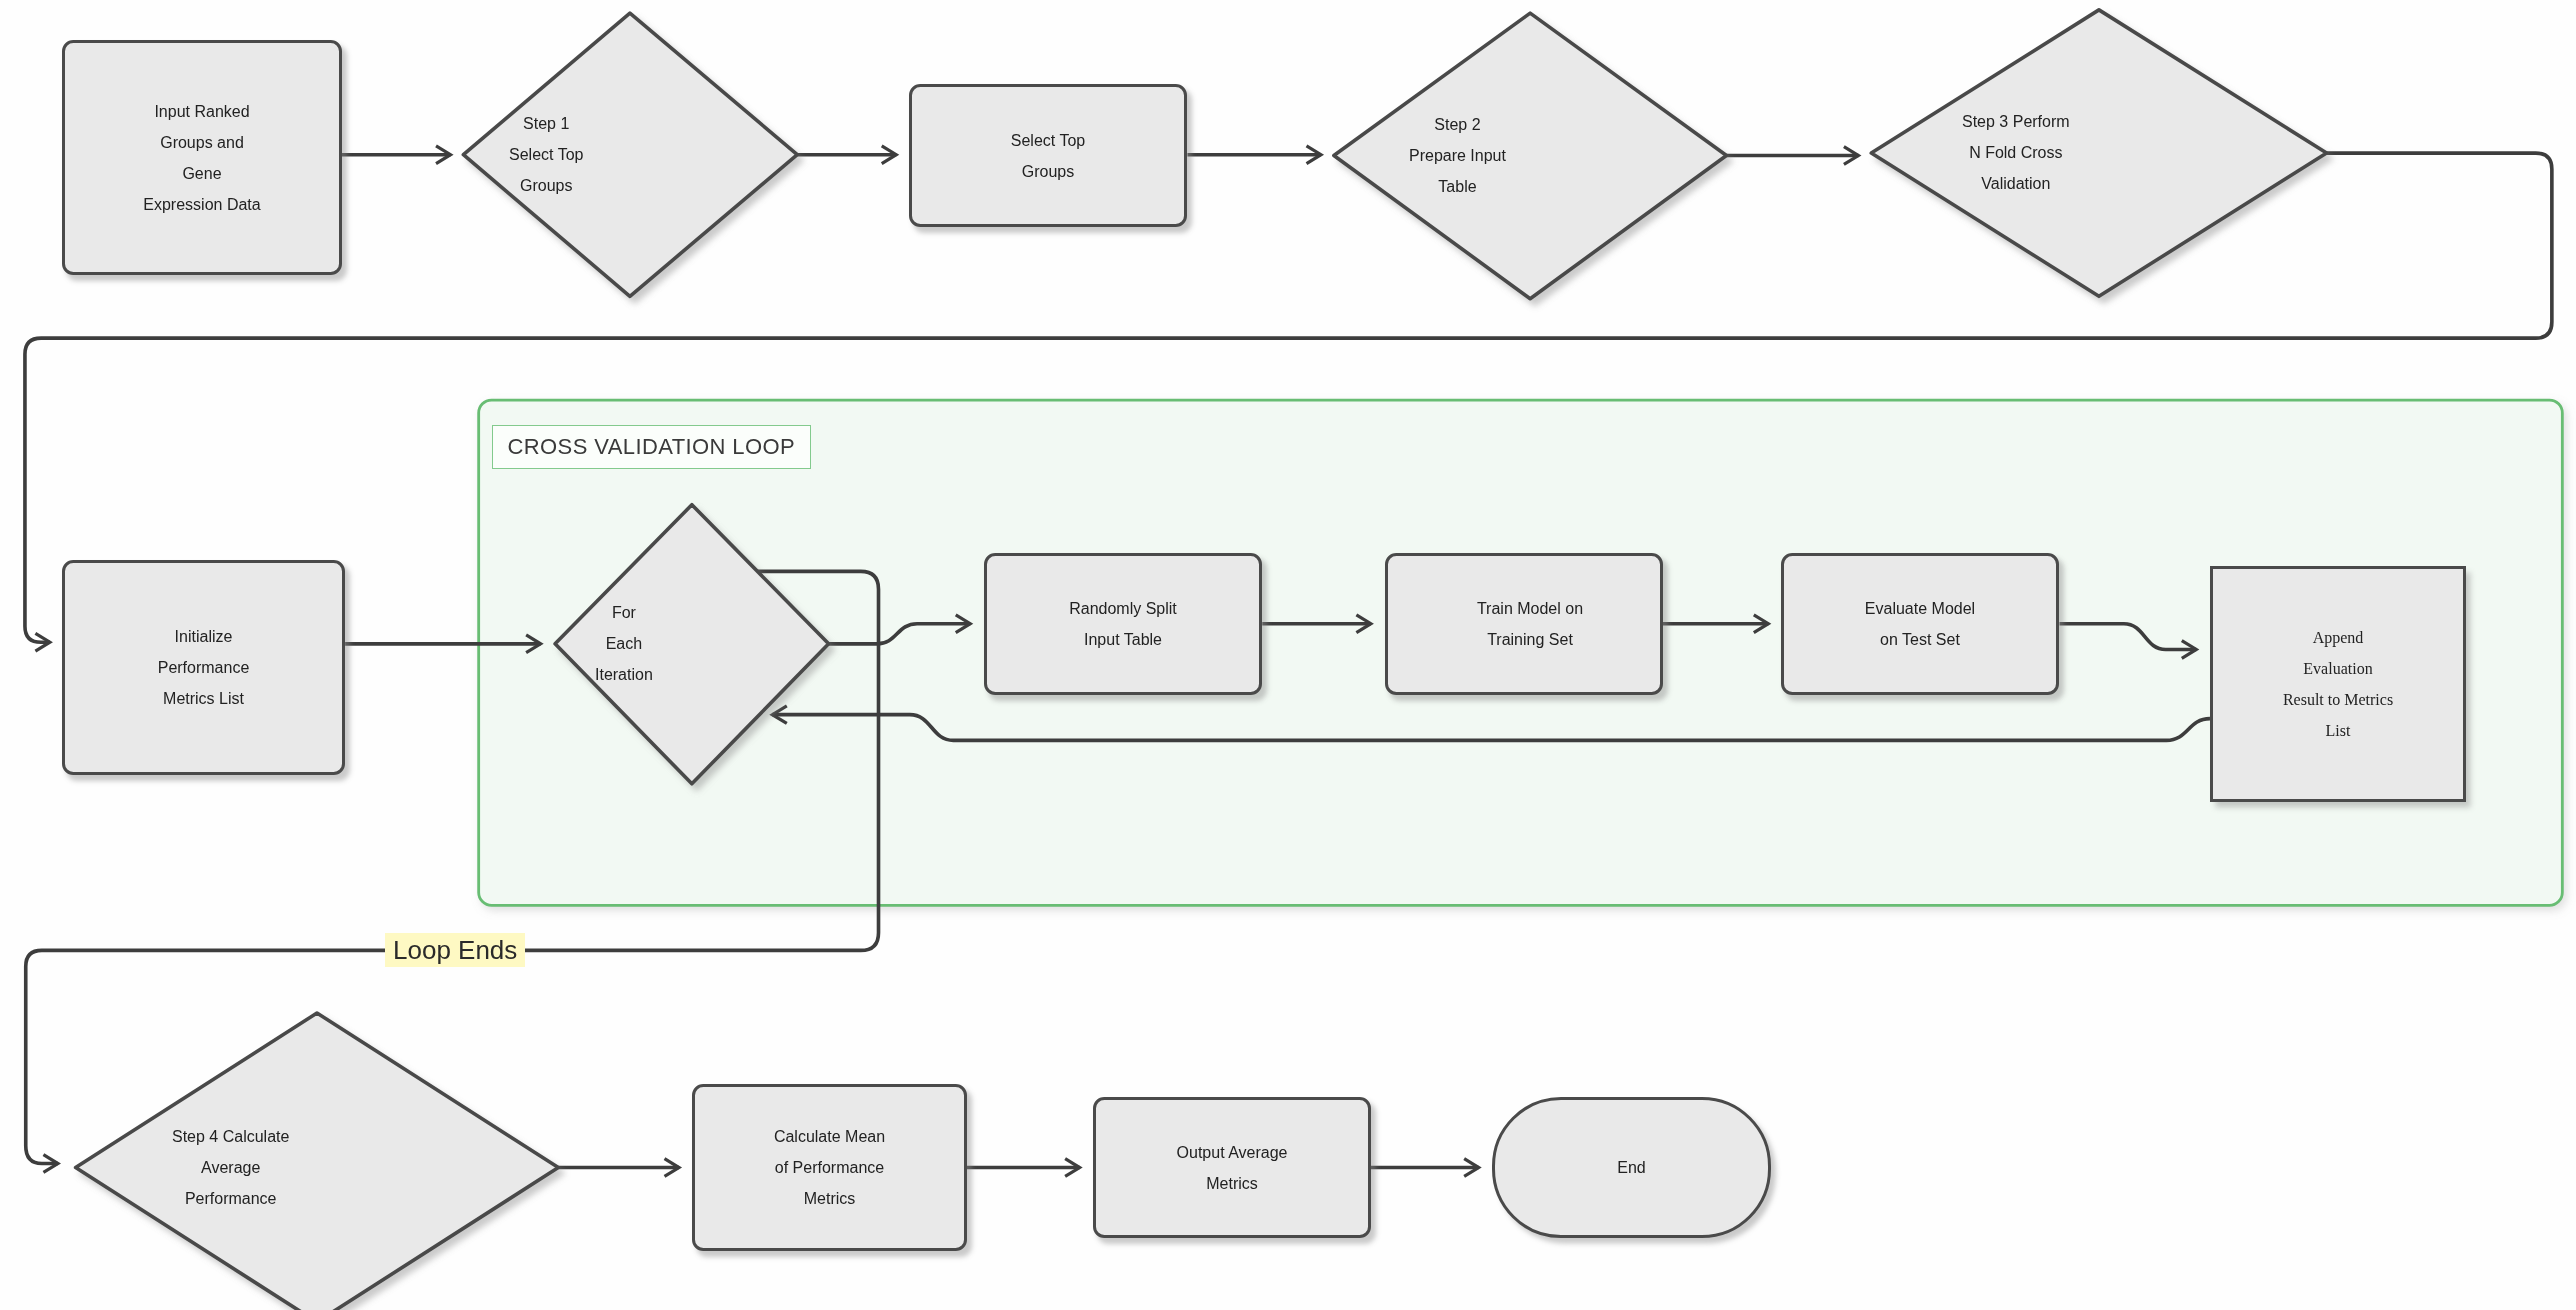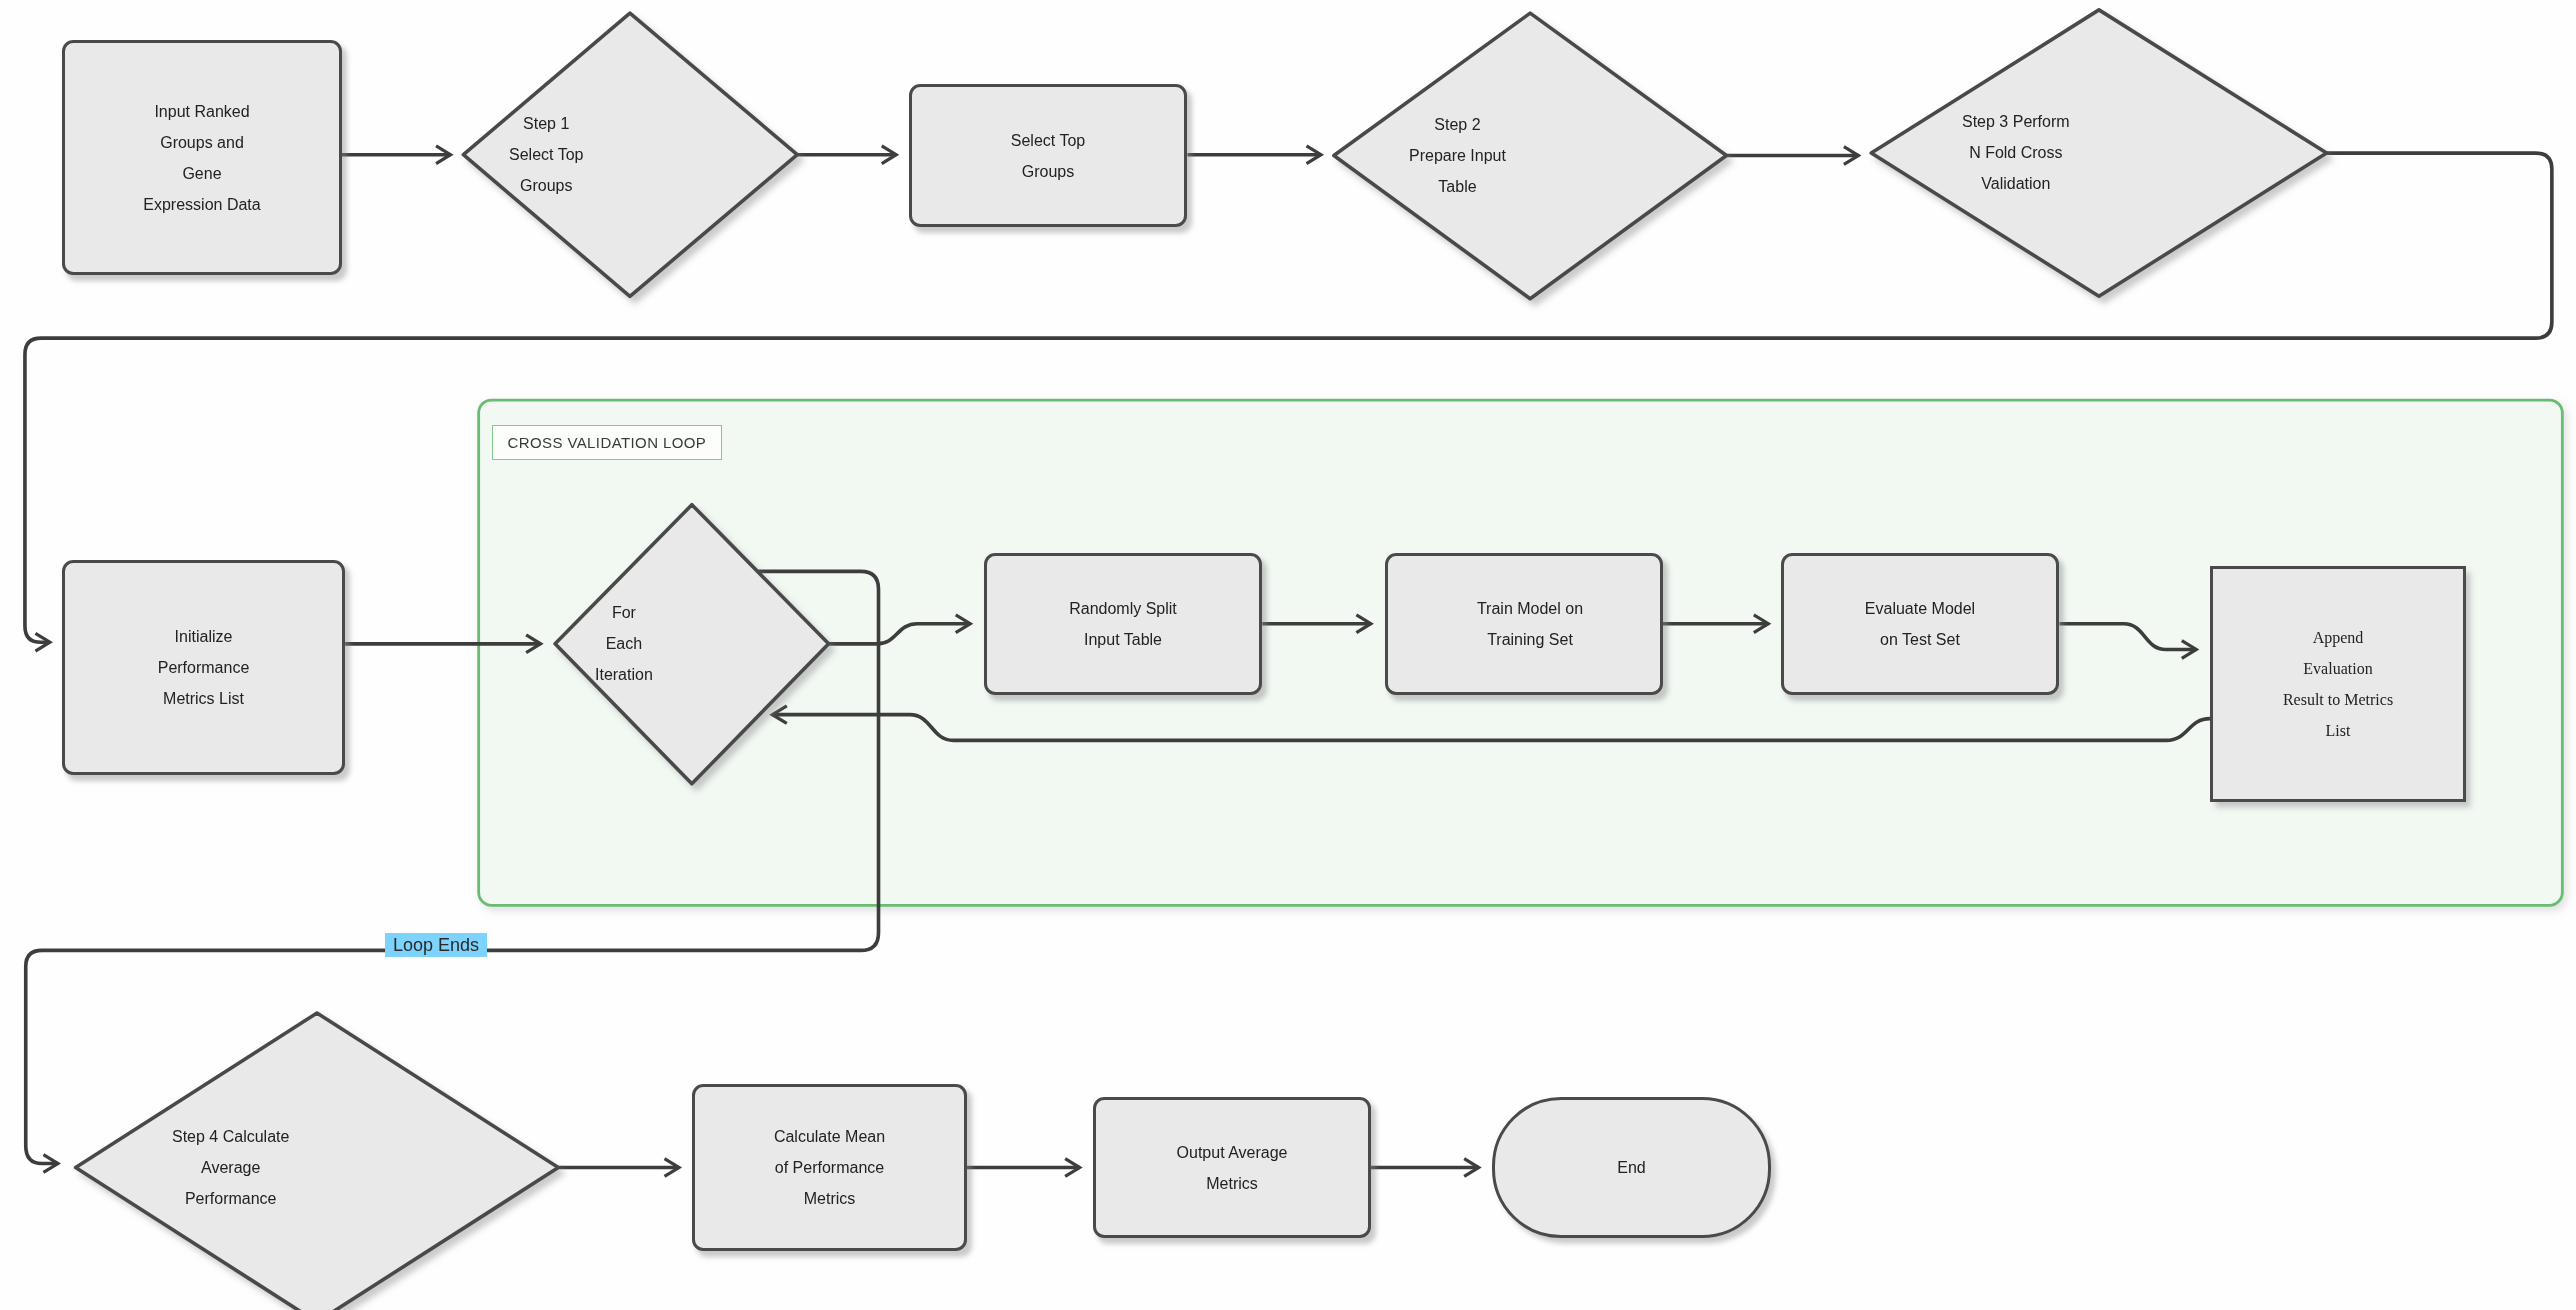--- a/index.html
+++ b/index.html
@@ -41,31 +41,31 @@
     text-align: center;
     z-index: 4;
     background: transparent;
   }
   .container-label {
     position: absolute;
     box-sizing: border-box;
     border: 1.6px solid #83ca8d;
     background: #fbfefb;
     padding: 8px 14.5px;
-    font-size: 15px;
+    font-size: 22px;
     letter-spacing: 0.4px;
     color: #3a3a3a;
     z-index: 3;
     white-space: nowrap;
   }
   .edge-label {
     position: absolute;
-    background: #7dd3fc;
+    background: #fef9c3;
     padding: 1.6px 8px;
-    font-size: 18px;
+    font-size: 26px;
     color: #2a2a2a;
     z-index: 3;
     white-space: nowrap;
   }
   svg { display: block; }
 </style>
 </head>
 <body>
 
 <div class="canvas">

